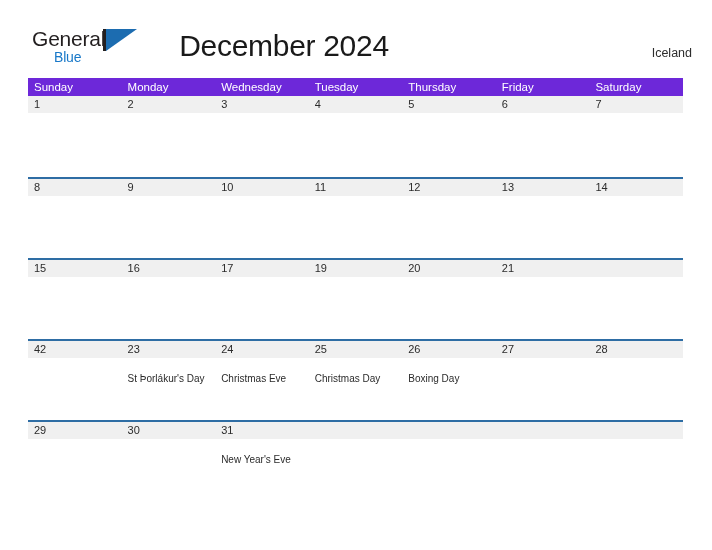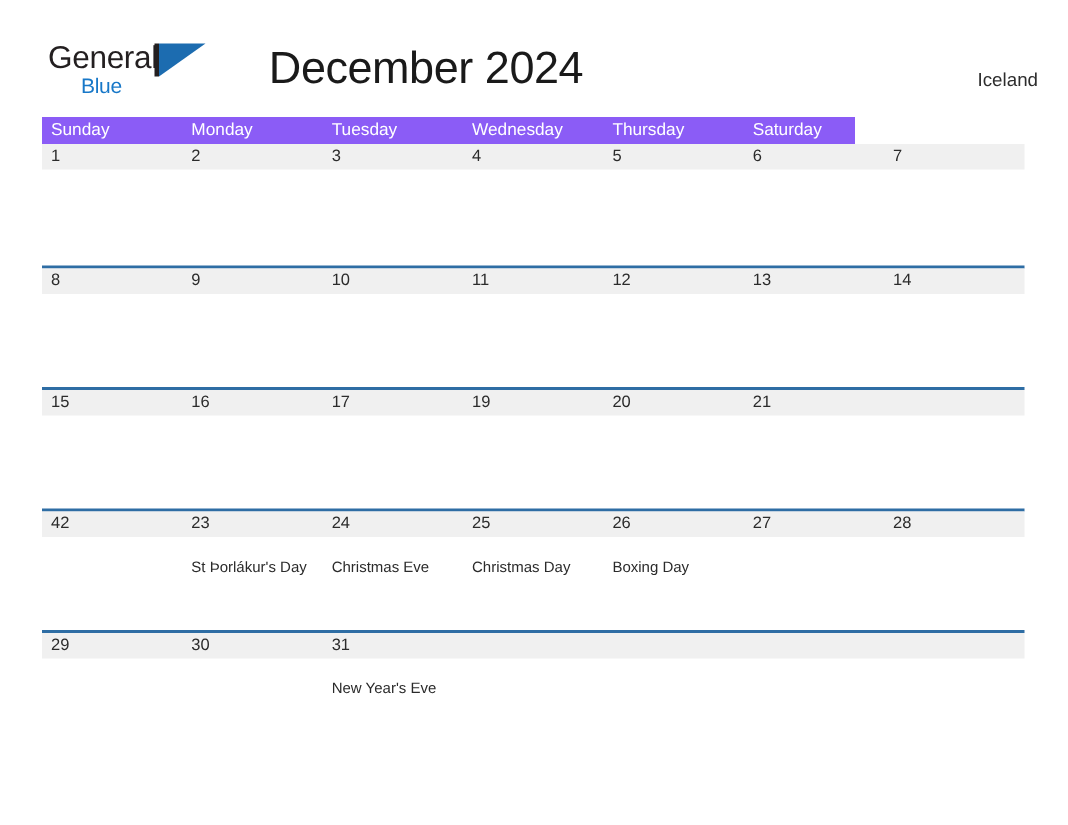--- a/index.html
+++ b/index.html
@@ -111,23 +111,23 @@
   
   .calendar {
     position: absolute;
     left: 28px;
     top: 78px;
     width: 655px;
   }
 
   .weekday-row {
     display: flex;
-    width: 542px;
+    width: 655px;
     height: 18px;
-    background: #8b5cf6;
+    background: #6d28d9;
   }
   .weekday {
     flex: 0 0 93.571px;
     width: 93.571px;
     box-sizing: border-box;
     padding-left: 6px;
     color: #ffffff;
     font-size: 11.5px;
     line-height: 18px;
     white-space: nowrap;
@@ -212,25 +212,25 @@
     <div class="cal-title">December 2024</div>
 
     <div class="region">Iceland</div>
 
   </div>
 
   <div class="calendar">
     <div class="weekday-row" id="weekday-row">
         <div class="weekday">Sunday</div>
         <div class="weekday">Monday</div>
+        <div class="weekday">Wednesday</div>
         <div class="weekday">Tuesday</div>
-        <div class="weekday">Wednesday</div>
         <div class="weekday">Thursday</div>
+        <div class="weekday">Friday</div>
         <div class="weekday">Saturday</div>
-        <div class="weekday">Friday</div>
       </div>
     <div id="weeks-container">
         <div class="week-row">
           <div class="week-band"></div>
           <div class="week-cells">
             <div class="day-cell">
               <div class="day-num">1</div>
             </div>
             <div class="day-cell">
               <div class="day-num">2</div>

